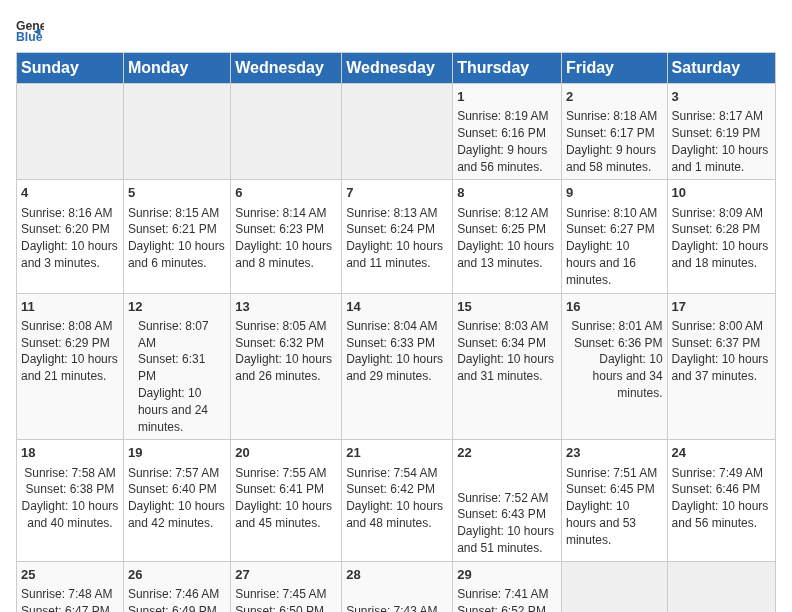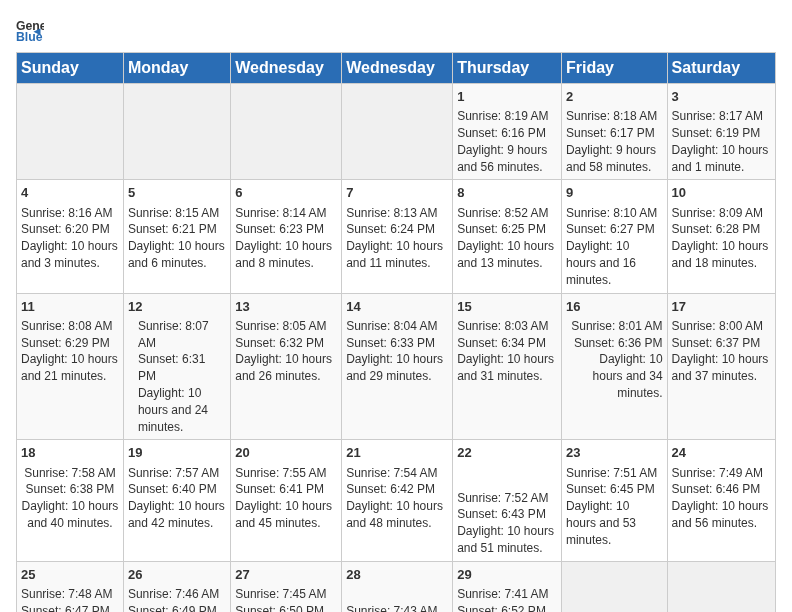--- a/index.html
+++ b/index.html
@@ -169,21 +169,21 @@
 Daylight: 10 hours and 8 minutes.</div>
         </td>
         <td>
           <span class="day-number">7</span>
           <div class="day-info" style="white-space: pre-line;">Sunrise: 8:13 AM
 Sunset: 6:24 PM
 Daylight: 10 hours and 11 minutes.</div>
         </td>
         <td>
           <span class="day-number">8</span>
-          <div class="day-info" style="white-space: pre-line;">Sunrise: 8:52 AM
+          <div class="day-info" style="white-space: pre-line;">Sunrise: 8:12 AM
 Sunset: 6:25 PM
 Daylight: 10 hours and 13 minutes.</div>
         </td>
         <td>
           <span class="day-number">9</span>
           <div class="day-info" style="white-space: pre-line;">Sunrise: 8:10 AM
 Sunset: 6:27 PM
 Daylight: 10 hours and 16 minutes.</div>
         </td>
         <td>

